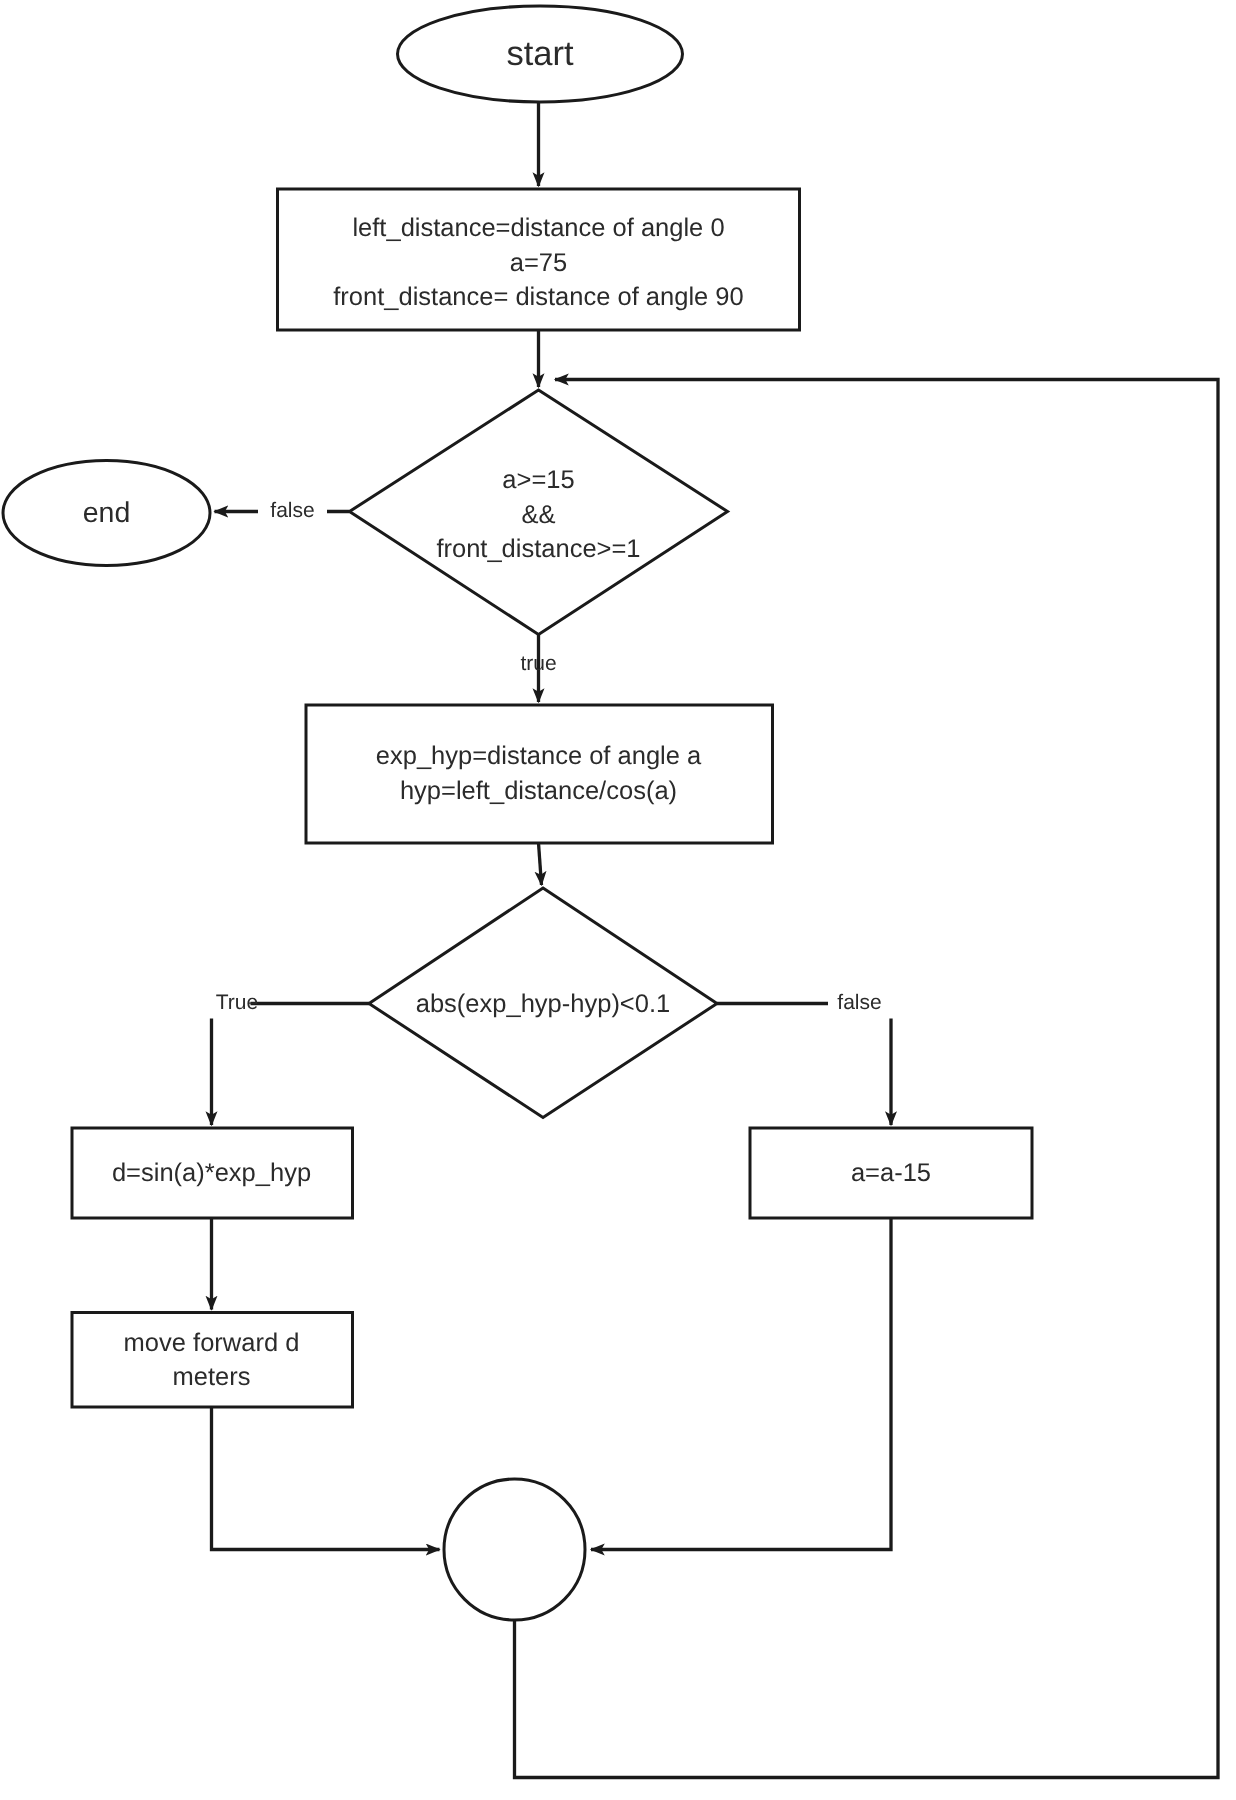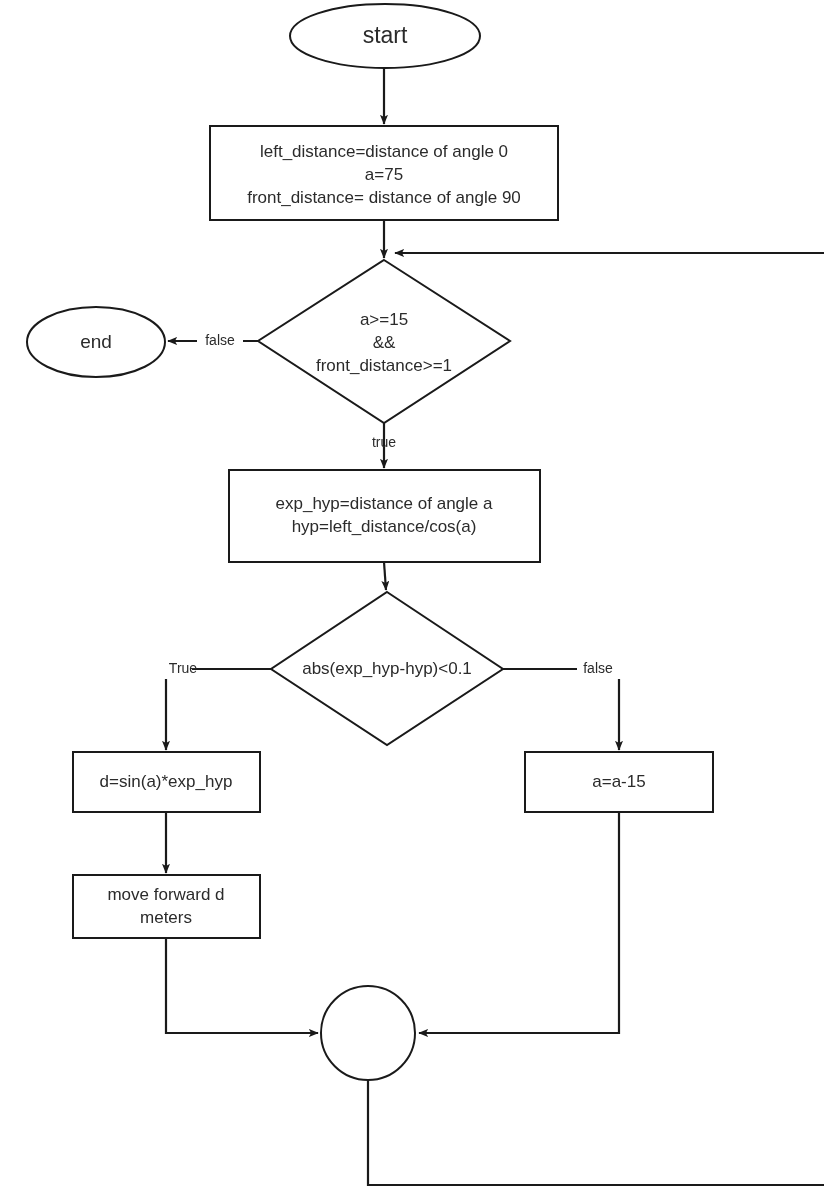--- a/index.html
+++ b/index.html
@@ -12,21 +12,20 @@
     width: 824px;
     height: 1200px;
     overflow: hidden;
     font-family: "Liberation Sans", sans-serif;
   }
   #flowchart-root {
     position: relative;
     width: 680px;
     height: 1200px;
     background: #ffffff;
-    margin-left: 25px;
   }
   svg#flow-svg {
     display: block;
     width: 824px;
     height: 1200px;
   }
   .node-shape {
     fill: #ffffff;
     stroke: #1a1a1a;
     stroke-width: 2;

